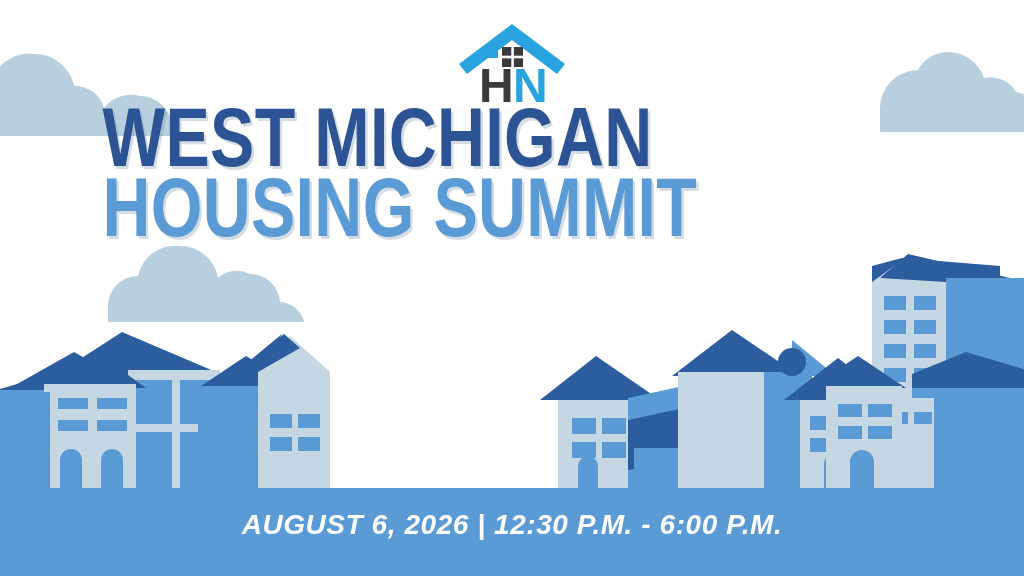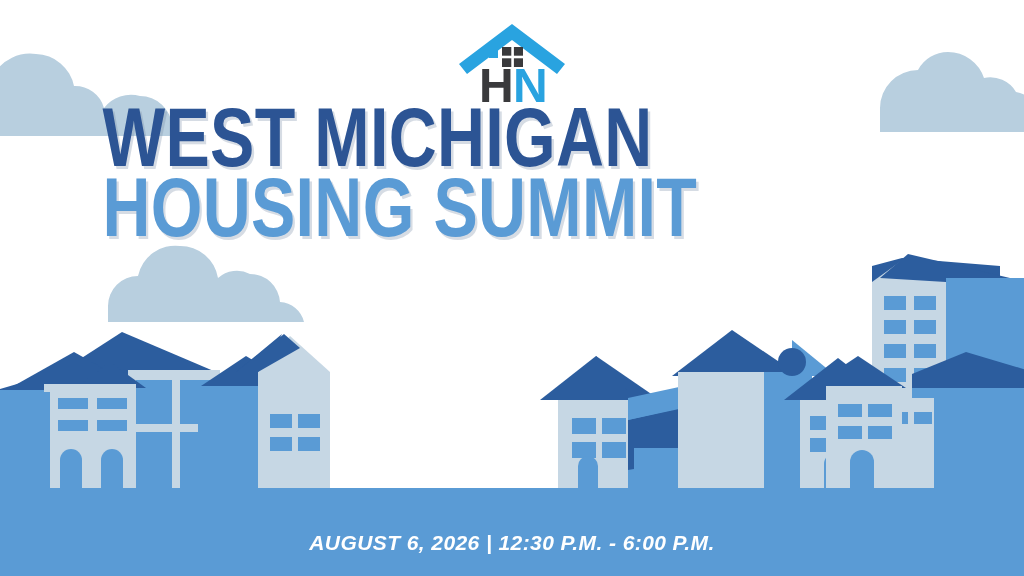--- a/index.html
+++ b/index.html
@@ -57,21 +57,21 @@
     text-align:center;z-index:9;
     color:#ffffff;
   }
   .foot-line{
     display:block;
     font-family:"Liberation Sans Narrow","Liberation Sans",sans-serif;
     font-weight:bold;font-style:italic;
     letter-spacing:0.02em;
     white-space:nowrap;
   }
-  #foot1{font-size:21px;margin-bottom:7px;}
+  #foot1{font-size:28px;margin-bottom:21px;}
   #foot2{font-size:21px;}
 </style>
 </head>
 <body>
 
 <div id="poster">
 
   <svg class="layer" viewBox="0 0 1024 576" xmlns="http://www.w3.org/2000/svg">
     <g fill="#b8cfdf">
 

